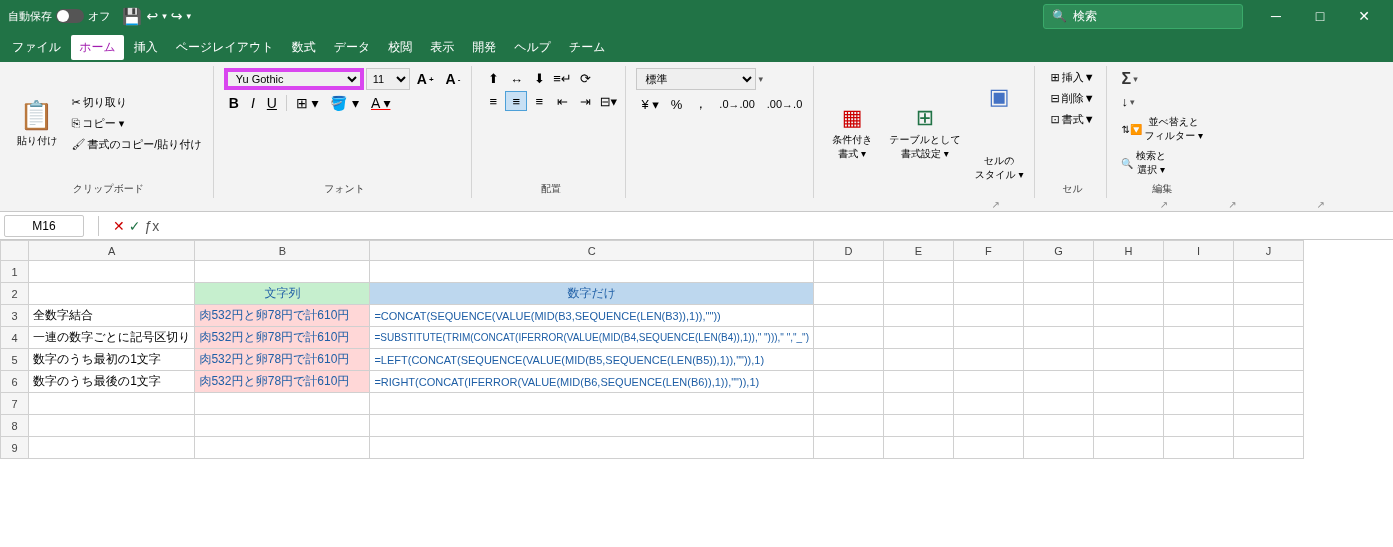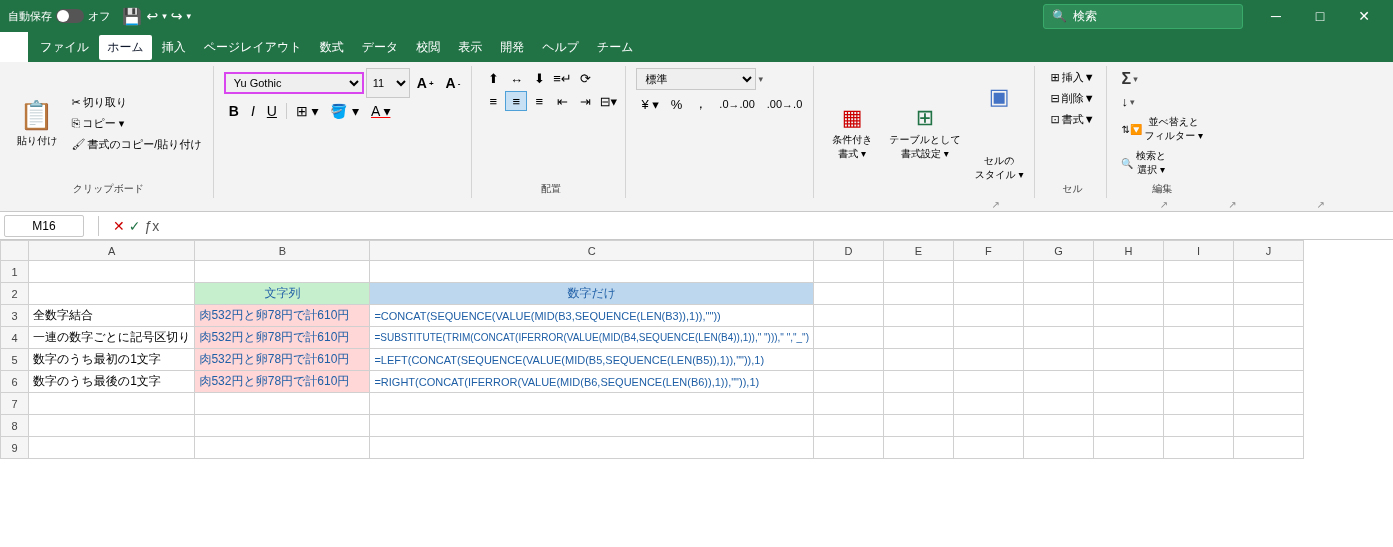--- a/index.html
+++ b/index.html
@@ -44,31 +44,30 @@
     }
 
     
     .menu-bar {
       height: 30px;
       background: #217346;
       display: flex;
       align-items: center;
       padding: 0 4px;
       gap: 2px;
-      margin-left: 28px;
     }
     .menu-item {
       color: white;
       font-size: 12px;
       padding: 4px 8px;
       border-radius: 2px;
       cursor: pointer;
       white-space: nowrap;
     }
-    .menu-item.active { background: white; color: #0f172a; }
+    .menu-item.active { background: white; color: #a21caf; }
 
     
     .ribbon {
       background: #f3f3f3;
       border-bottom: 1px solid #c8c8c8;
       padding: 4px 4px 0;
     }
     .ribbon-content {
       display: flex;
       align-items: stretch;
@@ -203,27 +202,27 @@
     .cell-pink-bg { background: #FFD7D7; }
     .cell-blue-text { color: #1F5FA6; }
     .cell-green-header { background: #C6EFCE; color: #1F5FA6; text-align: center; }
     .cell-blue-header { background: #BDD7EE; color: #1F5FA6; text-align: center; }
     .cell-formula { color: #1F5FA6; font-size: 11px; }
 
     
     .font-select {
       width: 140px;
       height: 22px;
-      border: 2px solid #d946ef;
+      border: 4px solid #d946ef;
       font-size: 11px;
       padding: 0 4px;
     }
     .font-size-select {
       width: 44px;
-      height: 30px;
+      height: 22px;
       border: 1px solid #c8c8c8;
       font-size: 11px;
       padding: 0 2px;
     }
     .number-format-select {
       width: 120px;
       height: 22px;
       border: 1px solid #c8c8c8;
       font-size: 11px;
       padding: 0 4px;
@@ -365,20 +364,21 @@
           <span style="width:1px;height:16px;background:#ccc;margin:0 2px;"></span>
           <button class="ribbon-btn-sm" style="font-size:14px;">⊞ ▾</button>
           <button class="ribbon-btn-sm" style="font-size:14px;">
             <span>🪣 ▾</span>
           </button>
           <button class="ribbon-btn-sm" style="font-size:14px;">
             <span style="text-decoration:underline;text-decoration-color:red;">A ▾</span>
           </button>
         </div>
       </div>
+      <div class="ribbon-group-label">フォント</div>
     </div>
 
     <div class="ribbon-group">
       <div style="display:flex;flex-direction:column;gap:3px;flex:1;">
         <div style="display:flex;gap:1px;align-items:center;">
           <button class="align-btn" title="上揃え">⬆</button>
           <button class="align-btn" title="中央揃え">↔</button>
           <button class="align-btn" title="下揃え">⬇</button>
           <button class="align-btn" title="折り返し">≡↵</button>
           <button class="align-btn" title="方向">⟳</button>

